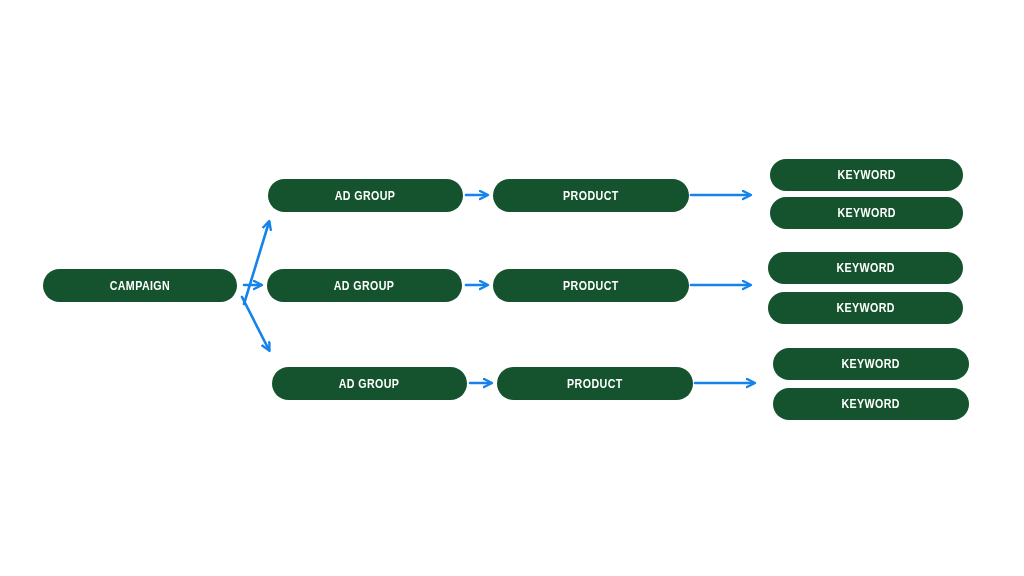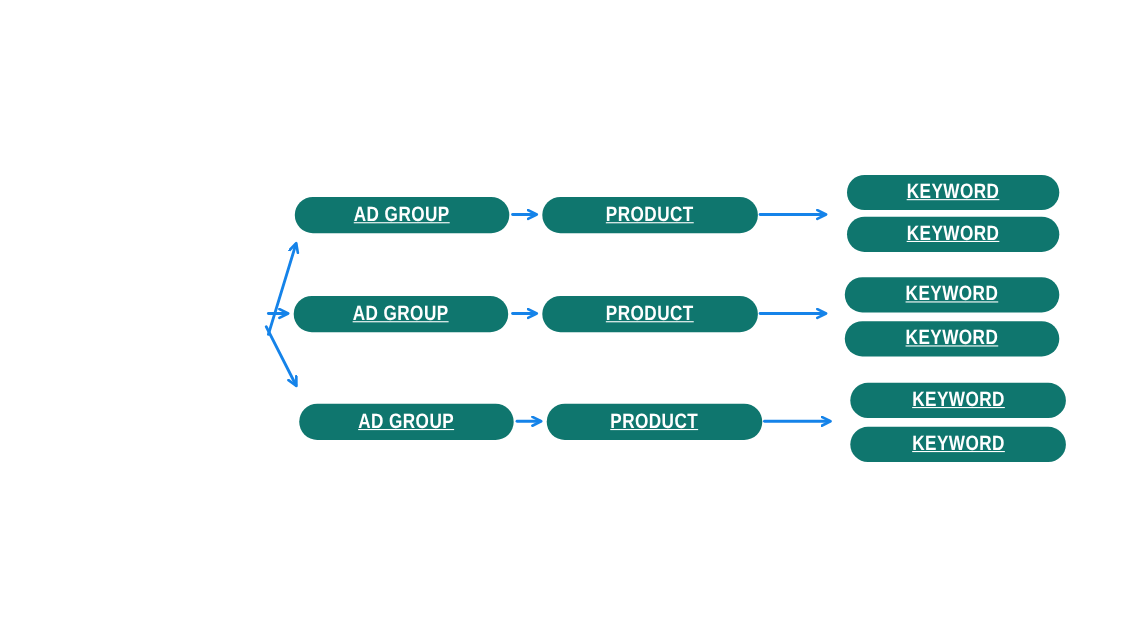--- a/index.html
+++ b/index.html
@@ -10,31 +10,30 @@
   }
   .canvas {
     position: relative;
     width: 1024px;
     height: 576px;
     background: #ffffff;
     overflow: hidden;
   }
   .pill {
     position: absolute;
-    background: #0f766e;
+    background: #14532d;
     border-radius: 999px;
     display: flex;
     align-items: center;
     justify-content: center;
     color: #ffffff;
     font-weight: bold;
-    font-size: 19px;
+    font-size: 13px;
     letter-spacing: 0.5px;
     white-space: nowrap;
-    text-decoration: underline;
   }
   .pill .label {
     display: inline-block;
     transform: scaleX(0.82);
     transform-origin: center center;
     line-height: 1;
     padding-bottom: 1px;
   }
   
   .campaign   { left: 43px;  top: 269px; width: 194px; height: 33px; }
@@ -83,20 +82,23 @@
       <line x1="691" y1="195" x2="750" y2="195" marker-end="url(#ah)"></line>
 
       <line x1="466" y1="285" x2="487" y2="285" marker-end="url(#ah)"></line>
       <line x1="691" y1="285" x2="750" y2="285" marker-end="url(#ah)"></line>
 
       <line x1="470" y1="383" x2="491" y2="383" marker-end="url(#ah)"></line>
       <line x1="695" y1="383" x2="754" y2="383" marker-end="url(#ah)"></line>
     </g>
   </svg>
 
+  <div class="pill campaign">
+    <span class="label">CAMPAIGN</span>
+  </div>
 
   <div class="pill ag1">
     <span class="label">AD GROUP</span>
   </div>
   <div class="pill pr1">
     <span class="label">PRODUCT</span>
   </div>
   <div class="pill kw1a">
     <span class="label">KEYWORD</span>
   </div>

